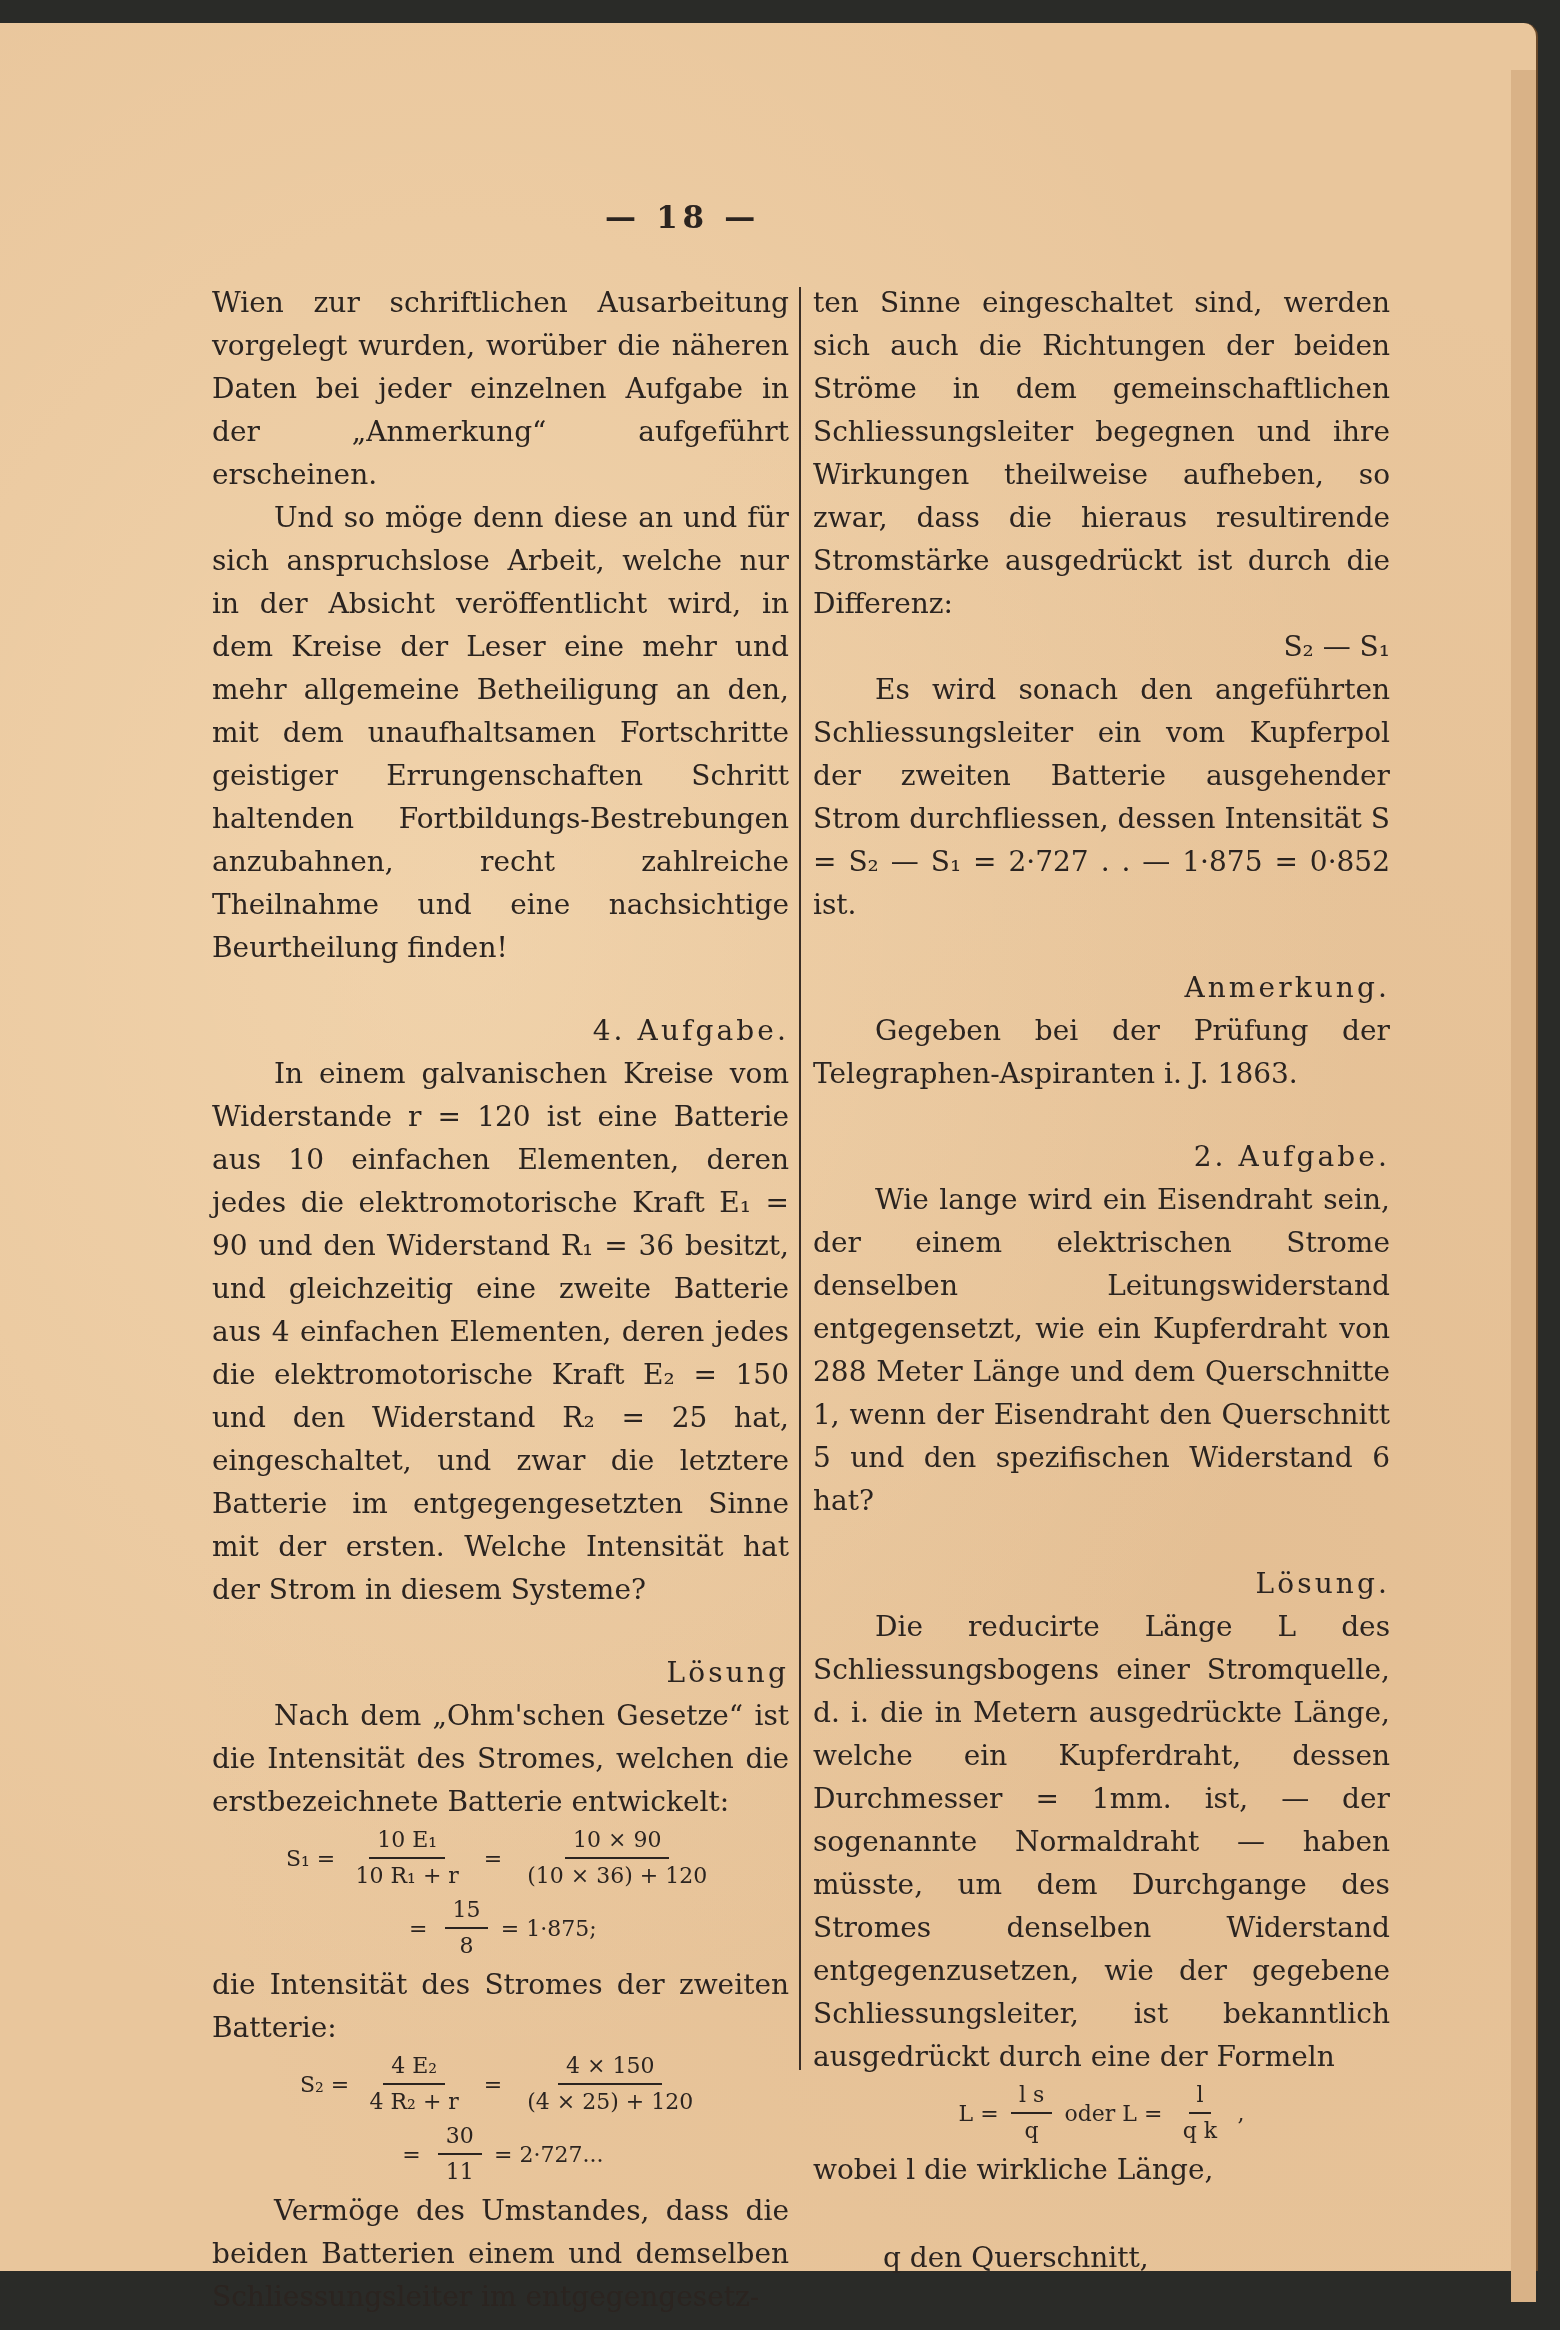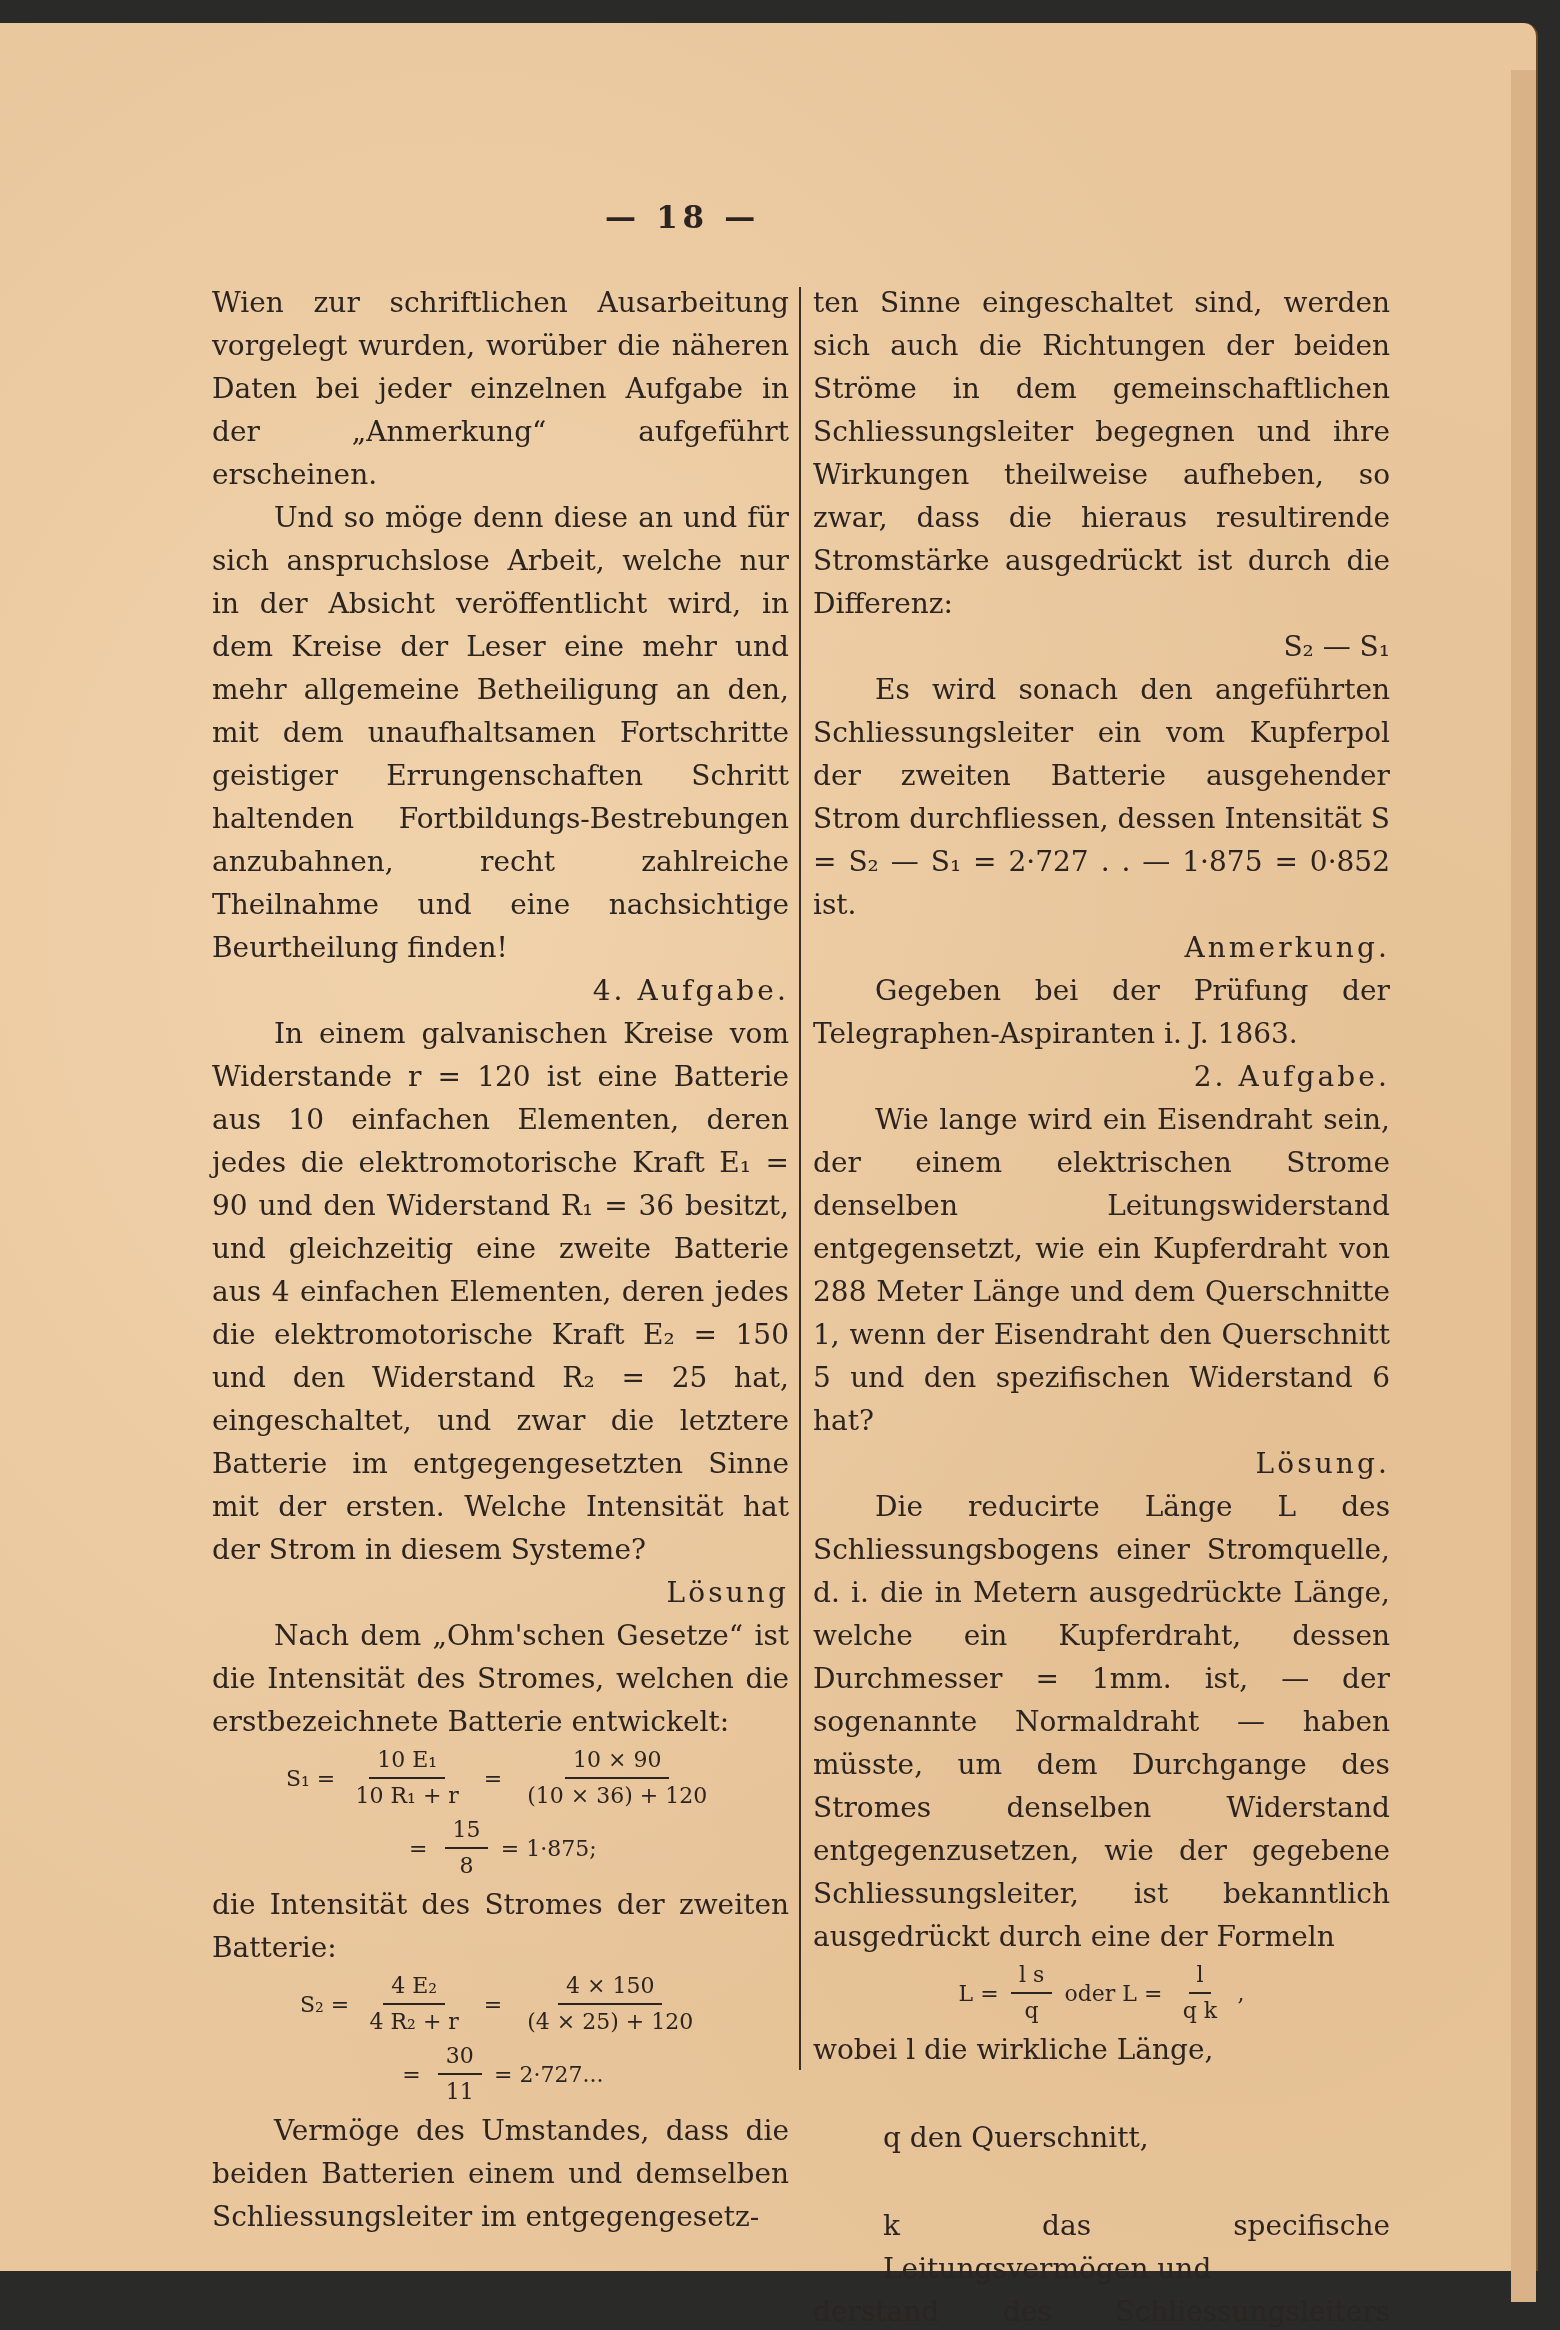--- a/index.html
+++ b/index.html
@@ -32,21 +32,21 @@
   }
   .col.left { left: 212px; }
   .col.right { left: 813px; }
   .divider {
     position: absolute; left: 799px; top: 287px; width: 2.3px; height: 1783px;
     background: #3a2e26;
   }
   p { margin: 0; }
   .indent { text-indent: 62px; }
   .center { text-align: right; }
-  .spaced { letter-spacing: 3.1px; }
+  .spaced { letter-spacing: 3.1px; margin-top: 40px; }
   .formula { display: flex; align-items: center; justify-content: center; gap: 12.5px; font-size: 22px; }
   .frac { display: inline-flex; flex-direction: column; align-items: center; line-height: 34px; }
   .frac .num { border-bottom: 2.3px solid #2b2420; padding: 0 7.8px; }
   .frac .den { padding: 0 7.8px; }
   .eq { padding: 0 4.7px; }
   .list { padding-left: 70px; margin-top: 45px; }
 </style>
 </head>
 <body>
 

